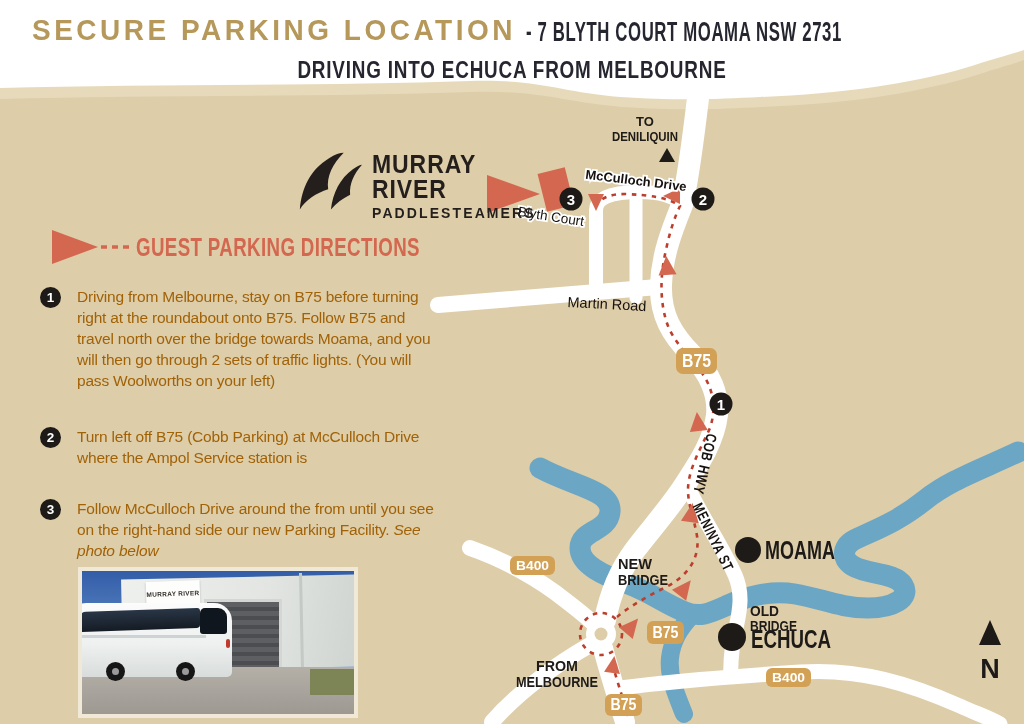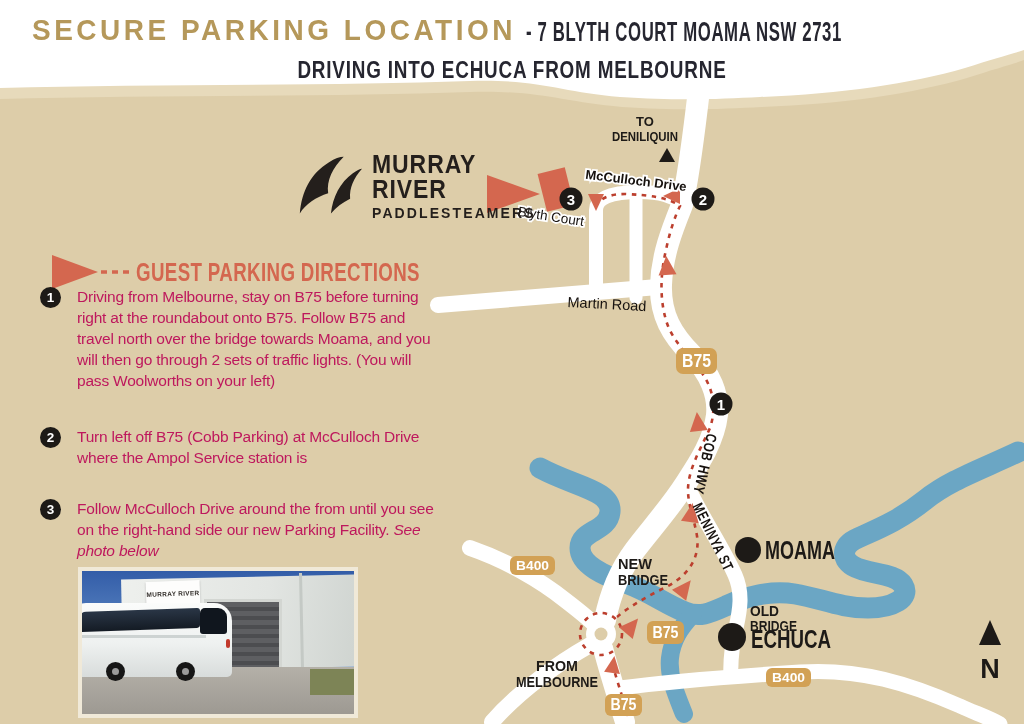--- a/index.html
+++ b/index.html
@@ -9,34 +9,34 @@
   svg text{font-family:"Liberation Sans",sans-serif;}
 
   
   #title-row{left:32px;top:16px;display:flex;align-items:baseline;gap:10px;white-space:nowrap;}
   #title-gold{color:#b5985a;font-size:28px;font-weight:bold;letter-spacing:3.5px;transform:scaleY(1.08);transform-origin:left bottom;}
   #title-dark{color:#262630;font-size:27px;font-weight:bold;letter-spacing:1px;transform:scaleX(0.62);transform-origin:left bottom;}
   #subtitle{left:0;top:57px;width:1024px;text-align:center;color:#262630;font-size:23px;font-weight:bold;
             letter-spacing:1px;transform:scaleX(0.82);}
 
   
-  #logo{left:298px;top:152px;display:flex;align-items:center;gap:10px;color:#241f1c;}
+  #logo{left:298px;top:152px;display:flex;align-items:flex-start;gap:10px;color:#241f1c;}
   #logo-text{line-height:1;}
   .logo-big{font-size:25px;font-weight:bold;letter-spacing:1px;transform:scaleX(.92);transform-origin:left;}
   #logo-sub{font-size:14px;font-weight:bold;letter-spacing:2.1px;margin-top:4px;}
 
   
-  #gp-head{left:52px;top:252px;display:flex;align-items:center;gap:4px;}
+  #gp-head{left:52px;top:227px;display:flex;align-items:center;gap:4px;}
   #gp-title{color:#d4674f;font-size:26px;font-weight:bold;letter-spacing:.5px;transform:scaleX(.72);transform-origin:left center;white-space:nowrap;}
 
   
   .step{left:40px;width:400px;display:flex;gap:16px;}
   .step-num{flex:0 0 21px;width:21px;height:21px;border-radius:50%;background:#1d1a17;color:#fff;
             font-size:13.5px;font-weight:bold;display:flex;align-items:center;justify-content:center;margin-top:1px;}
-  .step-text{font-size:15.5px;line-height:21px;color:#be185d;letter-spacing:-0.2px;}
+  .step-text{font-size:15.5px;line-height:21px;color:#a16207;letter-spacing:-0.2px;}
   .step-text i{font-style:italic;}
 
   
   #photo{left:78px;top:567px;width:280px;height:151px;border:4px solid #f0e9d8;box-sizing:border-box;background:#7ba3d4;}
   #photo-inner{position:relative;width:100%;height:100%;overflow:hidden;}
   #sky{position:absolute;inset:0;background:linear-gradient(180deg,#335da8 0%,#5d88c4 45%,#a9c6e6 100%);}
   #bldg{position:absolute;left:40px;top:6px;width:234px;height:92px;background:linear-gradient(100deg,#eef0ed 0%,#e2e5e2 60%,#cfd4d0 100%);transform:rotate(-1.2deg);}
   #bldg-edge{position:absolute;left:218px;top:2px;width:3px;height:96px;background:#c4c9c5;transform:rotate(-1.2deg);}
   #door{position:absolute;left:122px;top:28px;width:72px;height:70px;border:3px solid #d3d6d2;
         background:repeating-linear-gradient(180deg,#5e5f62 0 5px,#4c4d50 5px 9px);}

